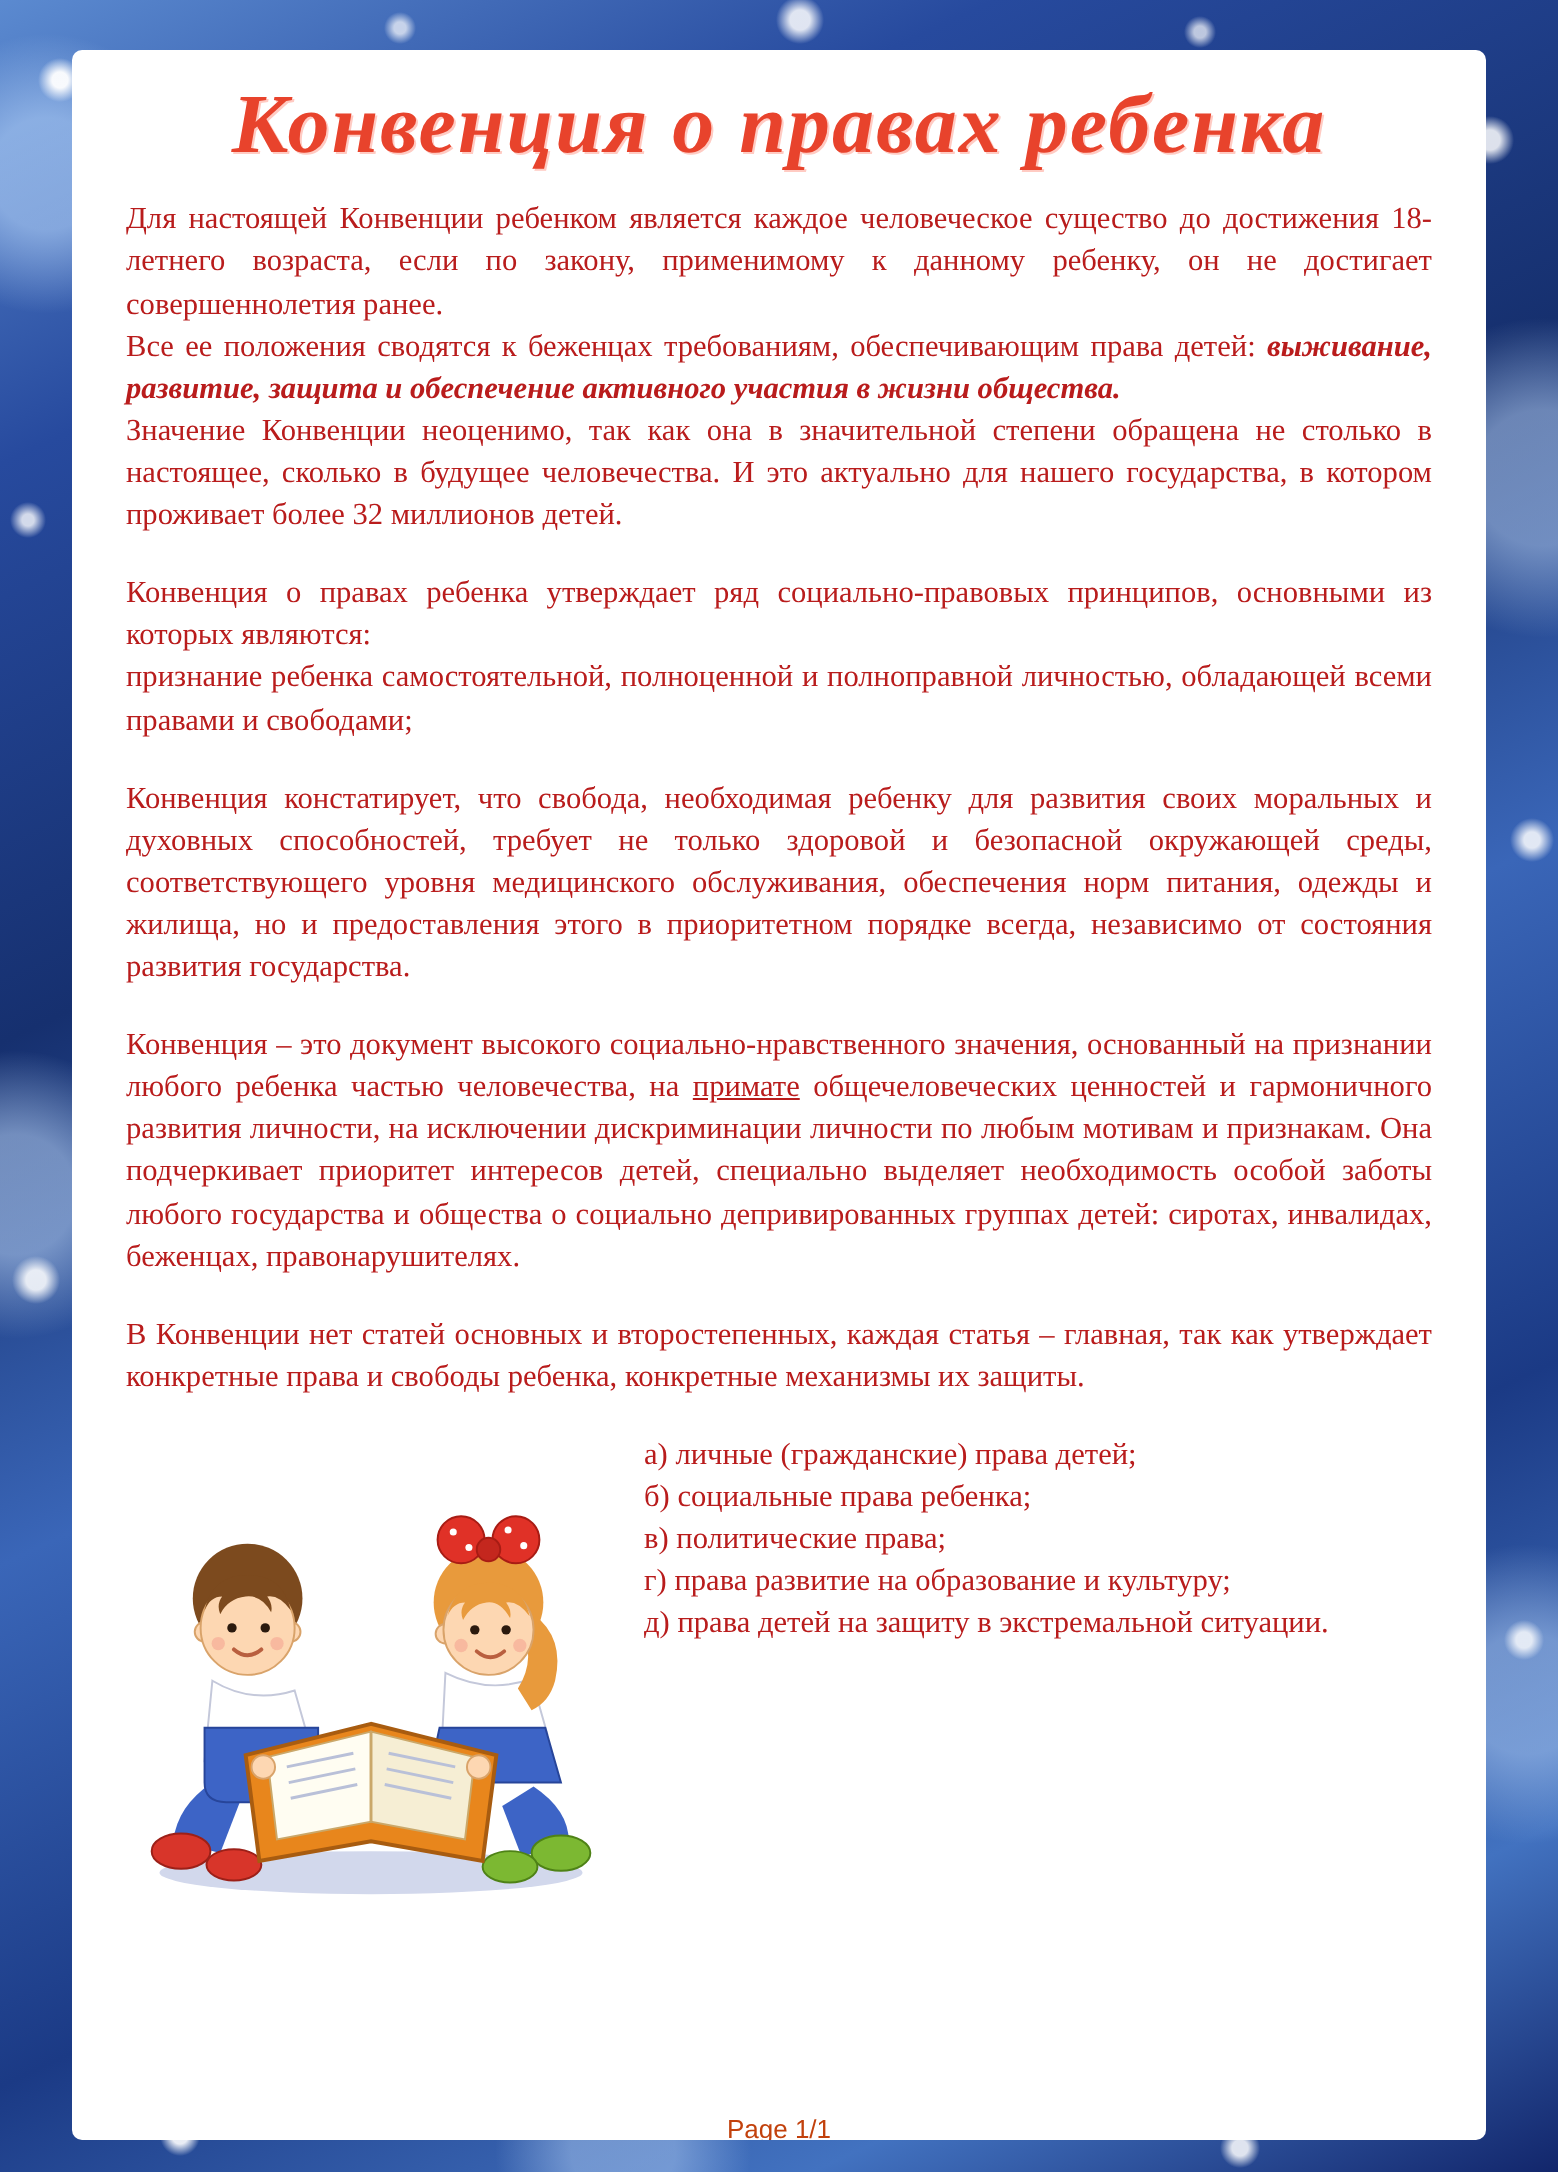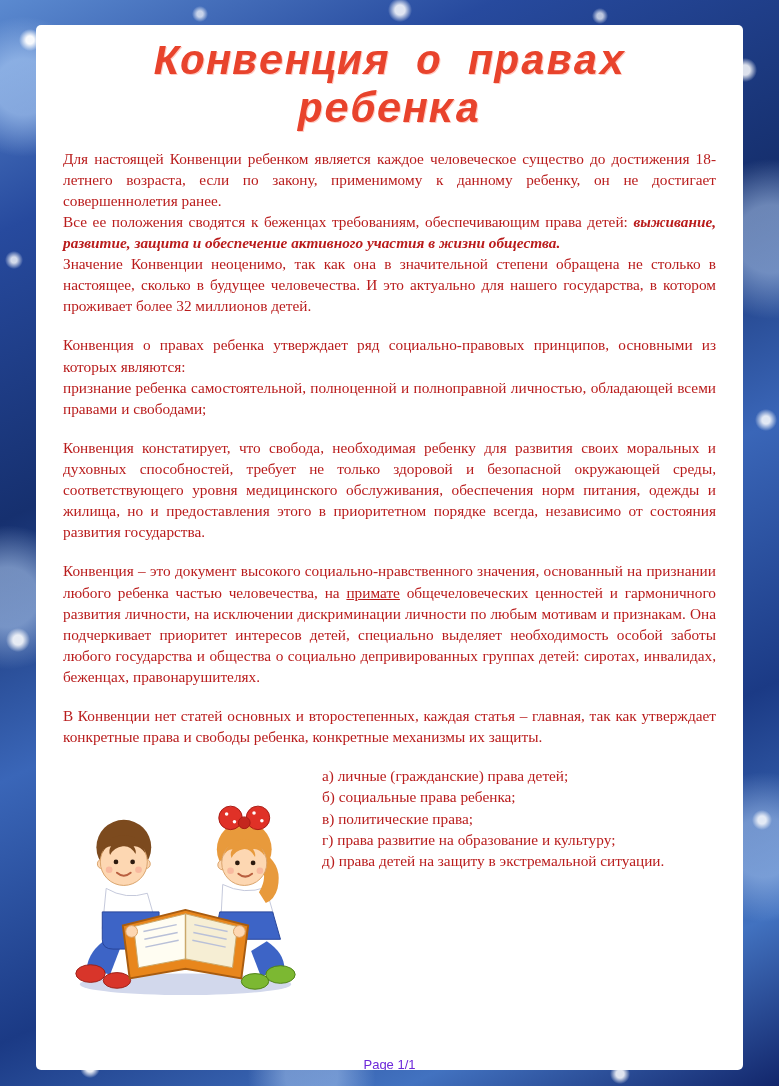--- a/index.html
+++ b/index.html
@@ -29,21 +29,21 @@
   }
 
   .sheet {
     position:absolute; left:36px; top:25px; right:36px; bottom:16px;
     background:#ffffff; border-radius:5px;
     padding:12px 27px 20px 27px; overflow:hidden;
   }
 
   .title {
     text-align:center;
-    font-family:Liberation Mono, monospace;
+    font-family:Liberation Serif, serif;
     font-style:italic; font-weight:700;
     font-size:42px; line-height:1.15;
     color:#e8432c;
     text-shadow:1px 1px 0 rgba(255,190,180,.8);
     margin:2px 0 12px 0;
     letter-spacing:1px;
   }
 
   .para {
     font-size:15.3px; line-height:1.38;
@@ -51,21 +51,21 @@
   }
   .para.gap { margin-top:18px; }
 
   .bottom { display:flex; gap:14px; margin-top:18px; align-items:flex-start; }
   .illustration { flex:0 0 245px; }
   .aside-text { flex:1; min-width:0; }
 
   .footer {
     position:absolute; left:50%; bottom:-2px; transform:translateX(-50%);
     font-family:"Liberation Sans", sans-serif;
-    font-size:13px; color:#6d28d9;
+    font-size:13px; color:#c2410c;
   }
 </style>
 </head>
 <body>
 
 <div class="page">
   <div class="sheet">
 
     <h1 class="title">Конвенция о правах ребенка</h1>
 

